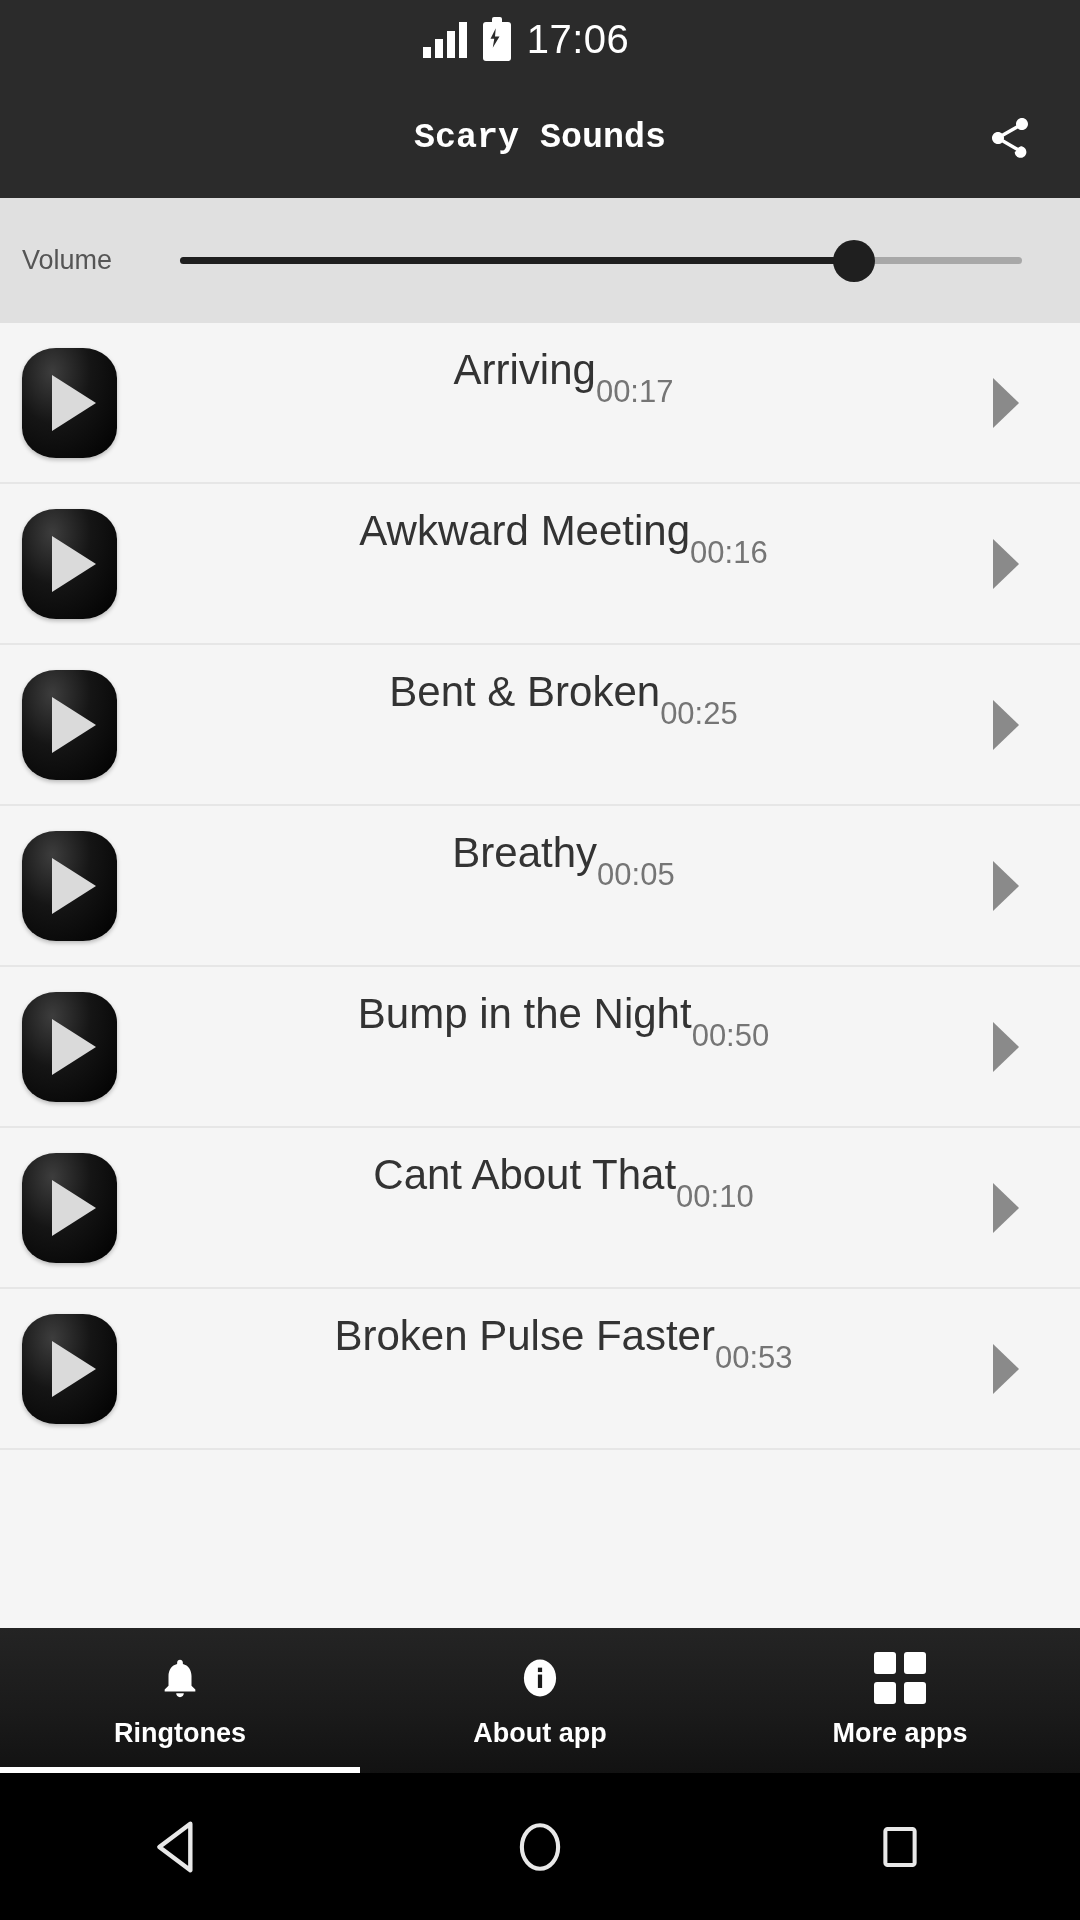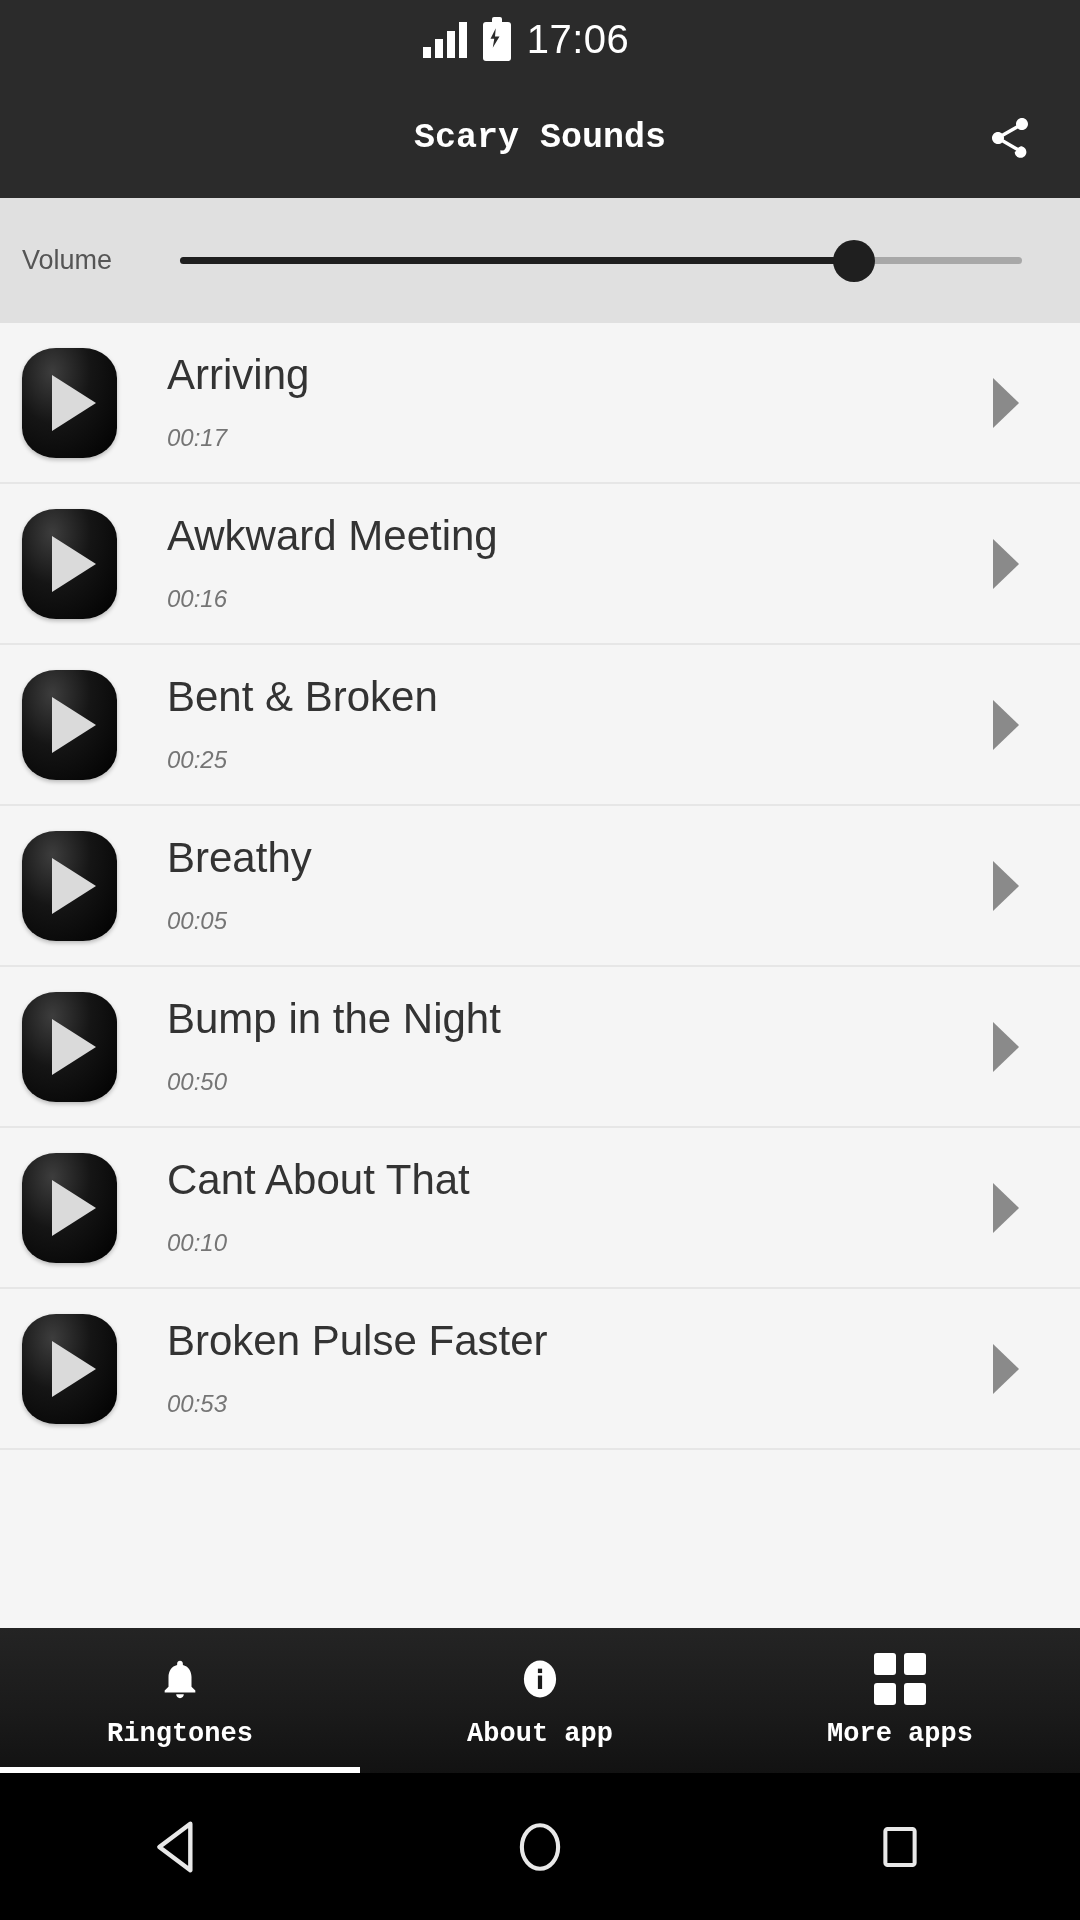--- a/index.html
+++ b/index.html
@@ -63,37 +63,37 @@
     background:radial-gradient(ellipse at 32% 22%, #3d3d3d 0%, #151515 42%, #000000 100%);
     display:flex; align-items:center; justify-content:center;
     box-shadow:0 2px 4px rgba(0,0,0,0.25);
   }
   .thumb-icon .tri {
     width:0; height:0; margin-left:8px;
     border-top:28px solid transparent;
     border-bottom:28px solid transparent;
     border-left:44px solid #dadada;
   }
-  .row-text { flex:1 1 auto; padding-left:50px; display:flex; flex-direction:column; justify-content:center; height:110px; }
+  .row-text { flex:1 1 auto; padding-left:50px; display:flex; justify-content:center; height:110px; }
   .row-title { font-size:42px; color:#333333; line-height:1.05; }
-  .row-dur { font-size:24px; color:#757575; margin-top:26px;font-style:italic; }
+  .row-dur { font-size:31px; color:#757575; margin-top:26px; }
   .row-arrow { flex:0 0 120px; display:flex; align-items:center; justify-content:center; padding-right:28px; }
   .row-arrow .tri {
     width:0; height:0;
     border-top:25px solid transparent;
     border-bottom:25px solid transparent;
     border-left:26px solid #8a8a8a;
   }
 
   
   .tabbar {
     flex:0 0 145px; background:linear-gradient(#242424,#1a1a1a 60%,#121212);
     display:flex; position:relative;
   }
-  .tab { flex:1 1 0; display:flex; flex-direction:column; align-items:center; justify-content:center; gap:14px; position:relative;font-family:Liberation Mono, monospace; }
+  .tab { flex:1 1 0; display:flex; flex-direction:column; align-items:center; justify-content:center; gap:14px; position:relative; }
   .tab .ic { height:52px; display:flex; align-items:center; justify-content:center; }
   .tab .ic svg { fill:#ffffff; }
   .tab-label { color:#ffffff; font-size:27px; font-weight:bold; }
   .tab-underline { position:absolute; left:0; bottom:0; height:6px; width:100%; background:#ffffff; }
   .grid-ic { display:grid; grid-template-columns:22px 22px; grid-template-rows:22px 22px; gap:8px; }
   .grid-ic span { background:#ffffff; border-radius:3px; }
 
   
   .sysnav { flex:0 0 147px; background:#000000; display:flex; align-items:center; justify-content:space-around; }
   .nav-btn { width:120px; height:90px; display:flex; align-items:center; justify-content:center; }

